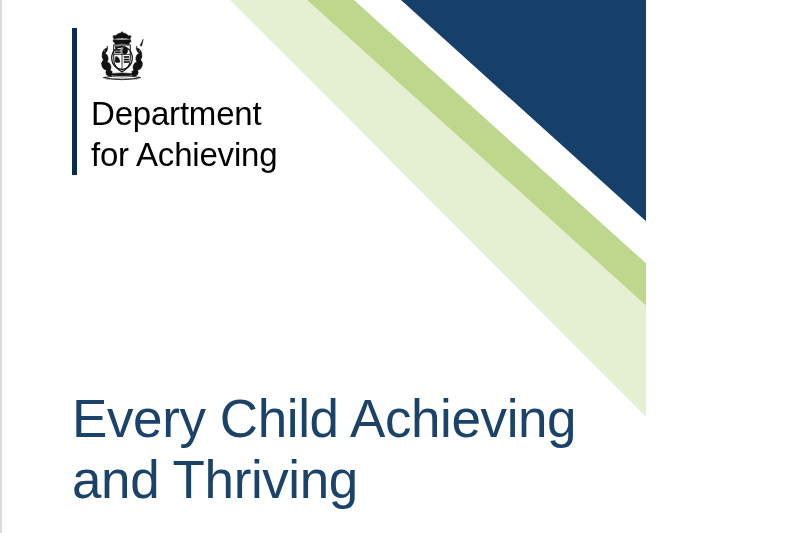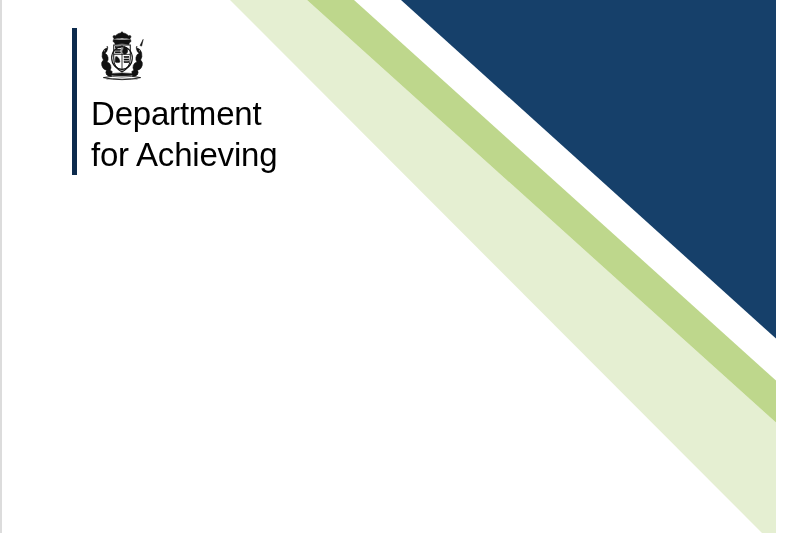--- a/index.html
+++ b/index.html
@@ -7,21 +7,21 @@
     margin: 0;
     padding: 0;
     background: #ffffff;
   }
   body {
     font-family: "Liberation Sans", sans-serif;
   }
 
   #page {
     position: relative;
-    width: 776px;
+    width: 646px;
     height: 533px;
     overflow: hidden;
     background: #ffffff;
     box-sizing: border-box;
     border-left: 2px solid #dcdcdc;
   }
 
   
   #corner-graphic {
     position: absolute;
@@ -162,14 +162,18 @@
       </div>
 
       <div id="dept-wordmark">
         <span class="wm-line">Department</span>
         <span class="wm-line">for Achieving</span>
       </div>
 
     </div>
   </div>
 
+  <h1 id="cover-title">
+    <span class="title-line">Every Child Achieving</span>
+    <span class="title-line">and Thriving</span>
+  </h1>
 
 </div>
 
 </body></html>

